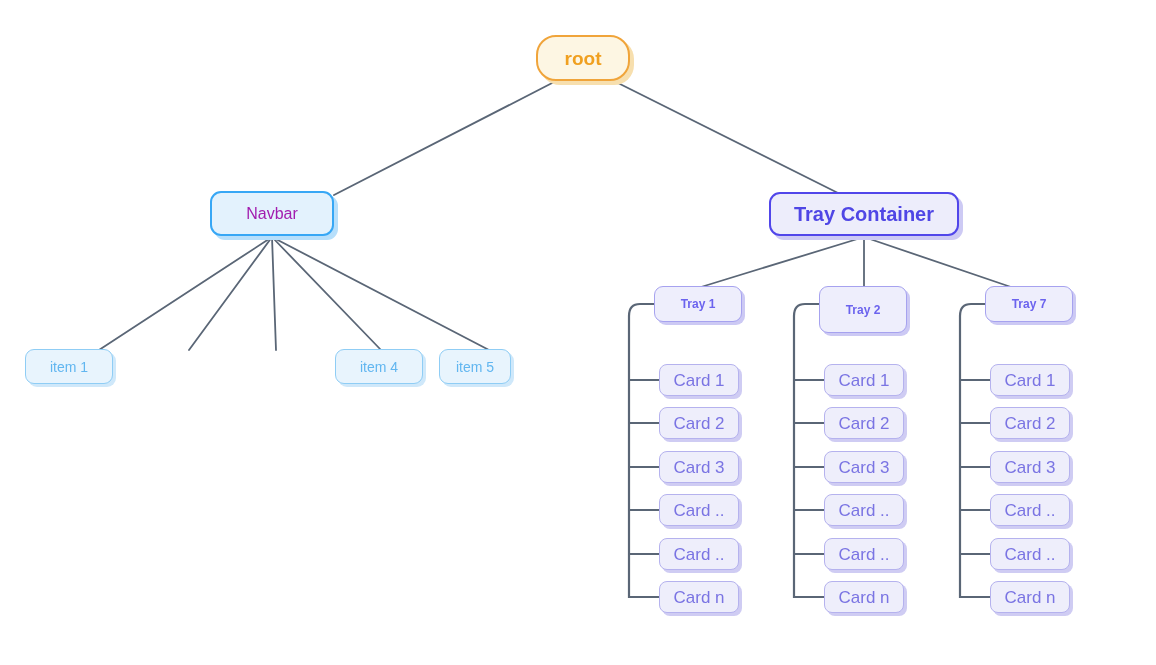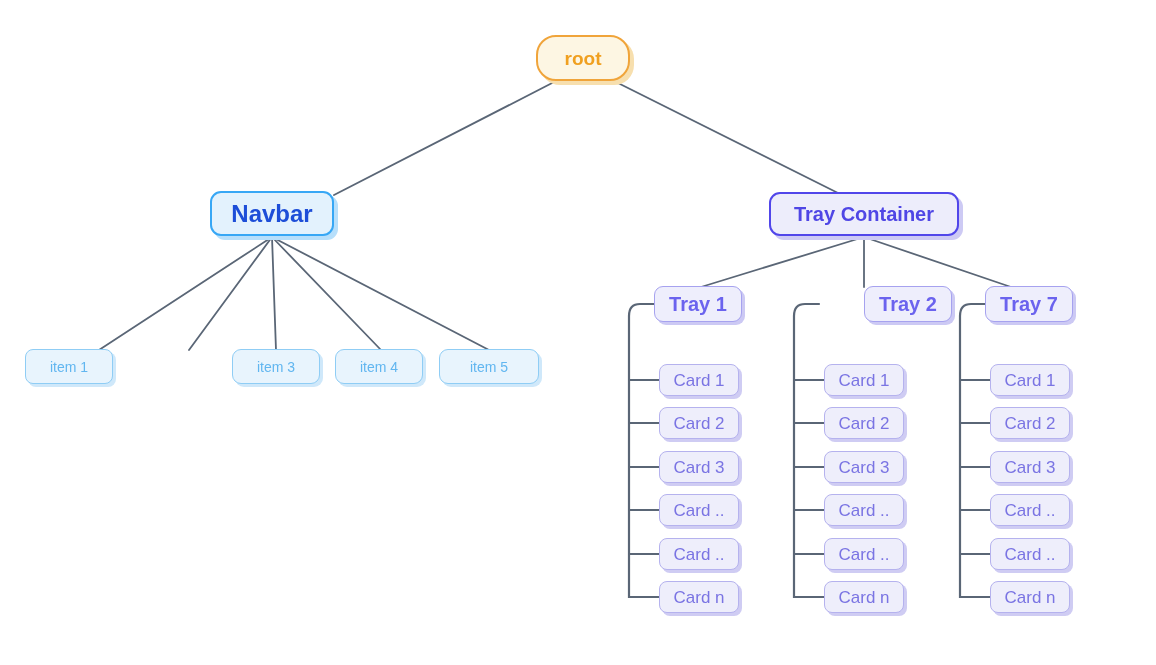--- a/index.html
+++ b/index.html
@@ -46,24 +46,24 @@
     border-radius: 20px;
     font-size: 19px;
     font-weight: 700;
     box-shadow: 4px 4px 0 0 #f7dfae;
   }
 
   
   .node.navbar {
     border: 2px solid #37a7f5;
     background: #e3f2fd;
-    color: #1d4ed8;
+    color: #a21caf;
     border-radius: 11px;
-    font-size: 24px;
-    font-weight: 700;
+    font-size: 16px;
+    font-weight: 400;
     box-shadow: 4px 4px 0 0 #b7dffb;
   }
 
   
   .node.item {
     border: 1.6px solid #8fcdf5;
     background: #e8f4fd;
     color: #61b6f0;
     border-radius: 9px;
     font-size: 14px;
@@ -81,21 +81,21 @@
     font-weight: 700;
     box-shadow: 4px 4px 0 0 #cdcaf4;
   }
 
   
   .node.tray {
     border: 1.6px solid #a6a2ef;
     background: #eeeefc;
     color: #6b63ee;
     border-radius: 9px;
-    font-size: 20px;
+    font-size: 12px;
     font-weight: 700;
     box-shadow: 3px 3px 0 0 #ccc9f4;
   }
 
   
   .node.card {
     border: 1.4px solid #b5b2ee;
     background: #eeeefb;
     color: #7a74e3;
     border-radius: 8px;
@@ -149,34 +149,33 @@
       </g>
     </g>
   </svg>
 
   <div class="node root" id="n-root" style="left: 536px; top: 35px; width: 94px; height: 46px;">root</div>
 
   <div class="node navbar" id="n-navbar" style="left: 210px; top: 191px; width: 124px; height: 45px;">Navbar</div>
 
   <div class="node tray-container" id="n-tray-container" style="left: 769px; top: 192px; width: 190px; height: 44px;">Tray Container</div>
 
-  <div class="node item" id="n-item-0" style="left: 25px; top: 349px; width: 88px; height: 35px; border-radius: 8px;">item 1</div>
-  <div class="node item" id="n-item-2" style="left: 232px; top: 349px; width: 88px; height: 35px;">item 3</div>
+  <div class="node item" id="n-item-0" style="left: 25px; top: 349px; width: 88px; height: 35px;">item 1</div>
   <div class="node item" id="n-item-3" style="left: 335px; top: 349px; width: 88px; height: 35px;">item 4</div>
-  <div class="node item" id="n-item-4" style="left: 439px; top: 349px; width: 100px; height: 35px;">item 5</div>
+  <div class="node item" id="n-item-4" style="left: 439px; top: 349px; width: 72px; height: 35px;">item 5</div>
 
   <div class="node tray" id="n-tray-0" style="left: 654px; top: 286px; width: 88px; height: 36px;">Tray 1</div>
   <div class="node card" id="n-tray-0-card-0" style="left: 659px; top: 364px; width: 80px; height: 32px;">Card 1</div>
   <div class="node card" id="n-tray-0-card-1" style="left: 659px; top: 407px; width: 80px; height: 32px;">Card 2</div>
   <div class="node card" id="n-tray-0-card-2" style="left: 659px; top: 451px; width: 80px; height: 32px;">Card 3</div>
   <div class="node card" id="n-tray-0-card-3" style="left: 659px; top: 494px; width: 80px; height: 32px;">Card ..</div>
   <div class="node card" id="n-tray-0-card-4" style="left: 659px; top: 538px; width: 80px; height: 32px;">Card ..</div>
   <div class="node card" id="n-tray-0-card-5" style="left: 659px; top: 581px; width: 80px; height: 32px;">Card n</div>
 
-  <div class="node tray" id="n-tray-1" style="left: 864px; top: 286px; width: 88px; height: 36px;">Tray 2</div>
+  <div class="node tray" id="n-tray-1" style="left: 819px; top: 286px; width: 88px; height: 47px;">Tray 2</div>
   <div class="node card" id="n-tray-1-card-0" style="left: 824px; top: 364px; width: 80px; height: 32px;">Card 1</div>
   <div class="node card" id="n-tray-1-card-1" style="left: 824px; top: 407px; width: 80px; height: 32px;">Card 2</div>
   <div class="node card" id="n-tray-1-card-2" style="left: 824px; top: 451px; width: 80px; height: 32px;">Card 3</div>
   <div class="node card" id="n-tray-1-card-3" style="left: 824px; top: 494px; width: 80px; height: 32px;">Card ..</div>
   <div class="node card" id="n-tray-1-card-4" style="left: 824px; top: 538px; width: 80px; height: 32px;">Card ..</div>
   <div class="node card" id="n-tray-1-card-5" style="left: 824px; top: 581px; width: 80px; height: 32px;">Card n</div>
 
   <div class="node tray" id="n-tray-2" style="left: 985px; top: 286px; width: 88px; height: 36px;">Tray 7</div>
   <div class="node card" id="n-tray-2-card-0" style="left: 990px; top: 364px; width: 80px; height: 32px;">Card 1</div>
   <div class="node card" id="n-tray-2-card-1" style="left: 990px; top: 407px; width: 80px; height: 32px;">Card 2</div>

